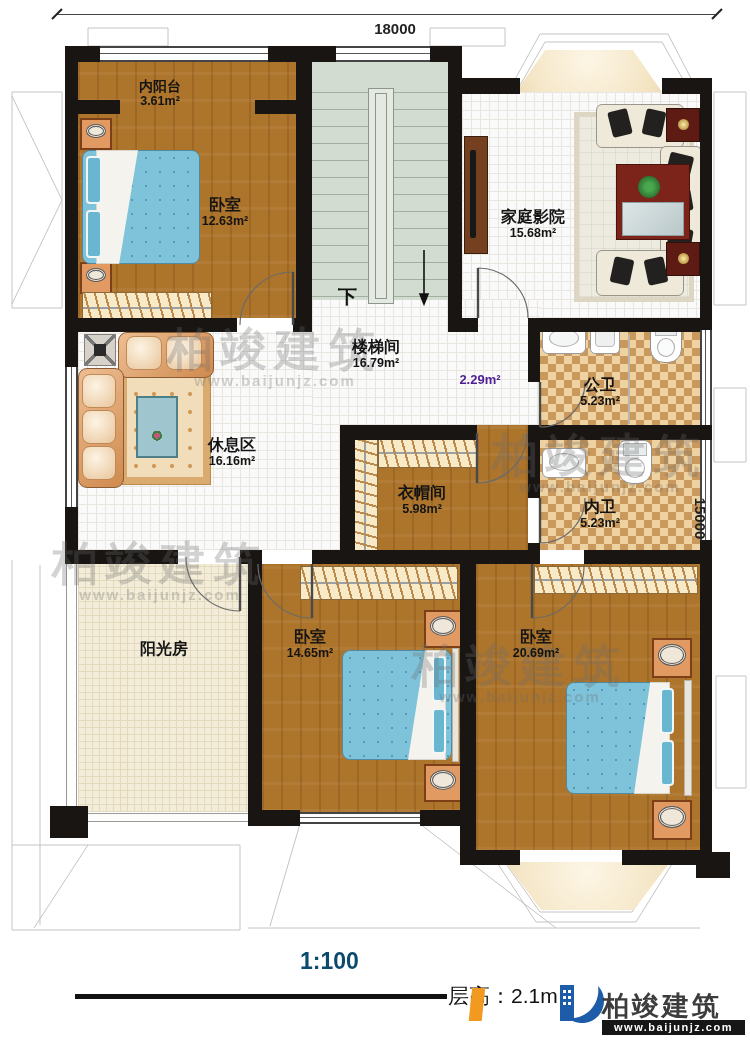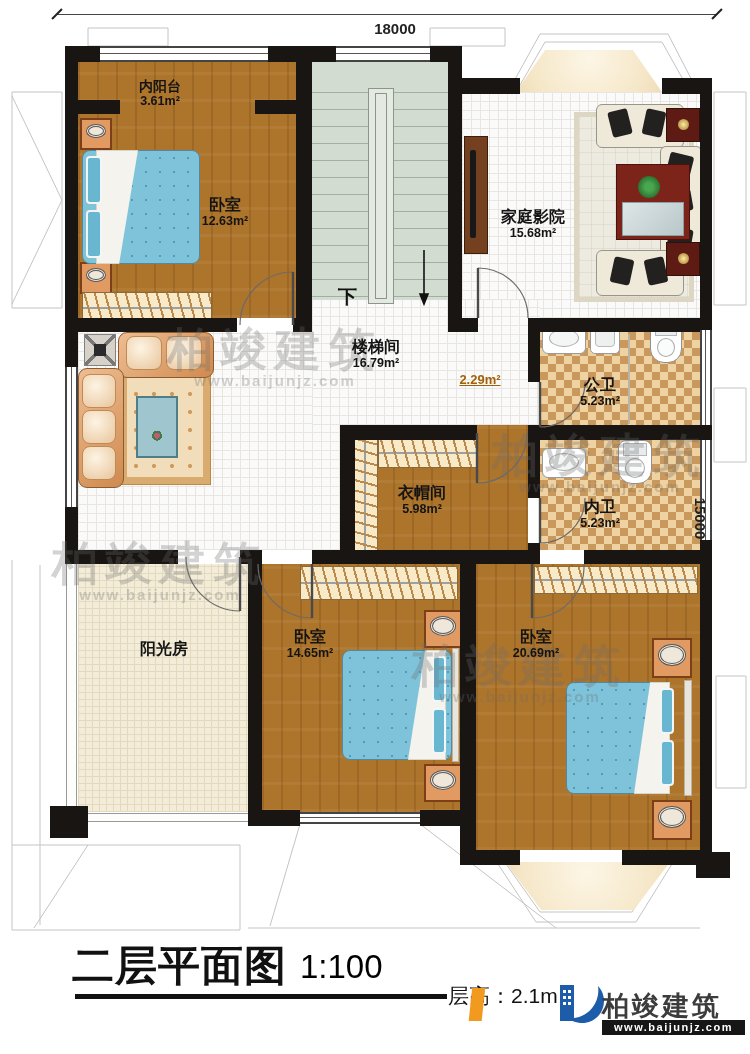--- a/index.html
+++ b/index.html
@@ -56,32 +56,32 @@
   .toilet{position:absolute;background:#fff;border:1px solid #909090;border-radius:8px 8px 14px 14px;box-sizing:border-box;z-index:10;}
   .toilet .tank{display:block;margin:2px 4px;height:30%;background:#e8ecec;border:1px solid #b5b5b5;box-sizing:border-box;}
   .toilet .bowl{display:block;margin:2px 6px;height:48%;border:1px solid #aaa;border-radius:50%;background:#fafcfc;box-sizing:border-box;}
   .divline{position:absolute;background:#b9b3a8;z-index:10;}
   
   .rl{position:absolute;text-align:center;color:#141414;font-weight:bold;line-height:1.15;z-index:30;}
   .rl .nm{font-size:16px;display:block;}
   .rl .ar{font-size:12.5px;display:block;}
   .rl-small .nm{font-size:14px;}
   .down-lab{position:absolute;font-size:19px;font-weight:bold;color:#111;z-index:30;}
-  .corr-lab{position:absolute;font-size:13px;font-weight:bold;color:#a16207;z-index:30;text-decoration:underline;}
+  .corr-lab{position:absolute;font-size:13px;font-weight:bold;color:#4c1d95;z-index:30;}
   
   .wm{position:absolute;text-align:center;color:rgba(110,110,110,.30);font-weight:bold;z-index:28;pointer-events:none;}
   .wm .b{display:block;font-size:46px;letter-spacing:8px;line-height:1.0;}
   .wm .u{display:block;font-size:15px;letter-spacing:2px;}
   
   .dim-line{position:absolute;background:#444;z-index:45;}
   .dim-text{position:absolute;font-size:15px;font-weight:bold;color:#222;z-index:45;text-align:center;}
   .tick{position:absolute;width:14px;height:2px;background:#222;transform:rotate(-45deg);z-index:46;}
   
   .tb-title{position:absolute;font-size:42px;font-weight:bold;color:#111;letter-spacing:1px;z-index:50;}
-  .tb-scale{position:absolute;font-size:33px;font-weight:normal;color:#000000;z-index:50;}
+  .tb-scale{position:absolute;font-size:23px;font-weight:bold;color:#0c4a6e;z-index:50;}
   .tb-rule{position:absolute;background:#111;z-index:50;}
   .tb-h{position:absolute;font-size:21px;color:#111;z-index:50;}
   .tb-a{position:absolute;font-size:20px;color:#111;z-index:50;}
   
   .logo-brand{position:absolute;font-size:27px;font-weight:bold;color:#3c3c3c;letter-spacing:3px;z-index:51;}
   .logo-bar{position:absolute;background:#161616;color:#fff;font-size:11px;font-weight:bold;letter-spacing:1.5px;text-align:center;line-height:15px;z-index:51;}
   svg.layer{position:absolute;left:0;top:0;z-index:25;pointer-events:none;}
   svg.roofs{z-index:2;}
 </style>
 </head>
@@ -313,20 +313,24 @@
   </div>
   <div class="rl" style="left:330px;top:338px;width:92px;">
     <span class="nm">楼梯间</span>
     <span class="ar">16.79m²</span>
   </div>
   <div class="rl" style="left:478px;top:208px;width:110px;">
     <span class="nm">家庭影院</span>
     <span class="ar">15.68m²</span>
   </div>
   <div class="corr-lab" style="left:448px;top:372px;width:64px;text-align:center;">2.29m²</div>
+  <div class="rl" style="left:182px;top:436px;width:100px;">
+    <span class="nm">休息区</span>
+    <span class="ar">16.16m²</span>
+  </div>
   <div class="rl" style="left:560px;top:376px;width:80px;">
     <span class="nm">公卫</span>
     <span class="ar">5.23m²</span>
   </div>
   <div class="rl" style="left:560px;top:498px;width:80px;">
     <span class="nm">内卫</span>
     <span class="ar">5.23m²</span>
   </div>
   <div class="rl" style="left:378px;top:484px;width:88px;">
     <span class="nm">衣帽间</span>
@@ -361,21 +365,20 @@
     <span class="b">柏竣建筑</span>
     <span class="u">www.baijunjz.com</span>
   </div>
 
   <div class="dim-line" style="left:57px;top:14px;width:660px;height:1px;"></div>
   <div class="tick" style="left:50px;top:13px;"></div>
   <div class="tick" style="left:710px;top:13px;"></div>
   <div class="dim-text" style="left:350px;top:20px;width:90px;">18000</div>
   <div class="dim-text" style="left:660px;top:510px;width:80px;transform:rotate(90deg);">15000</div>
 
-  <div class="tb-title" style="left:72px;top:938px;">二层平面图</div>
   <div class="tb-scale" style="left:300px;top:948px;">1:100</div>
   <div class="tb-rule" style="left:75px;top:994px;width:372px;height:5px;"></div>
   <div class="tb-h" style="left:448px;top:982px;">
     <span>层高：</span><span>2.1m</span>
   </div>
 
   <svg class="layer" style="z-index:51;" width="750" height="1054">
     <g>
       <path d="M560 1000 a22 22 0 1 0 38 -14 a28 28 0 0 1 -32 32 z" fill="#1c5ca8"></path>
       <rect x="560" y="985" width="14" height="36" fill="#1c5ca8"></rect>

